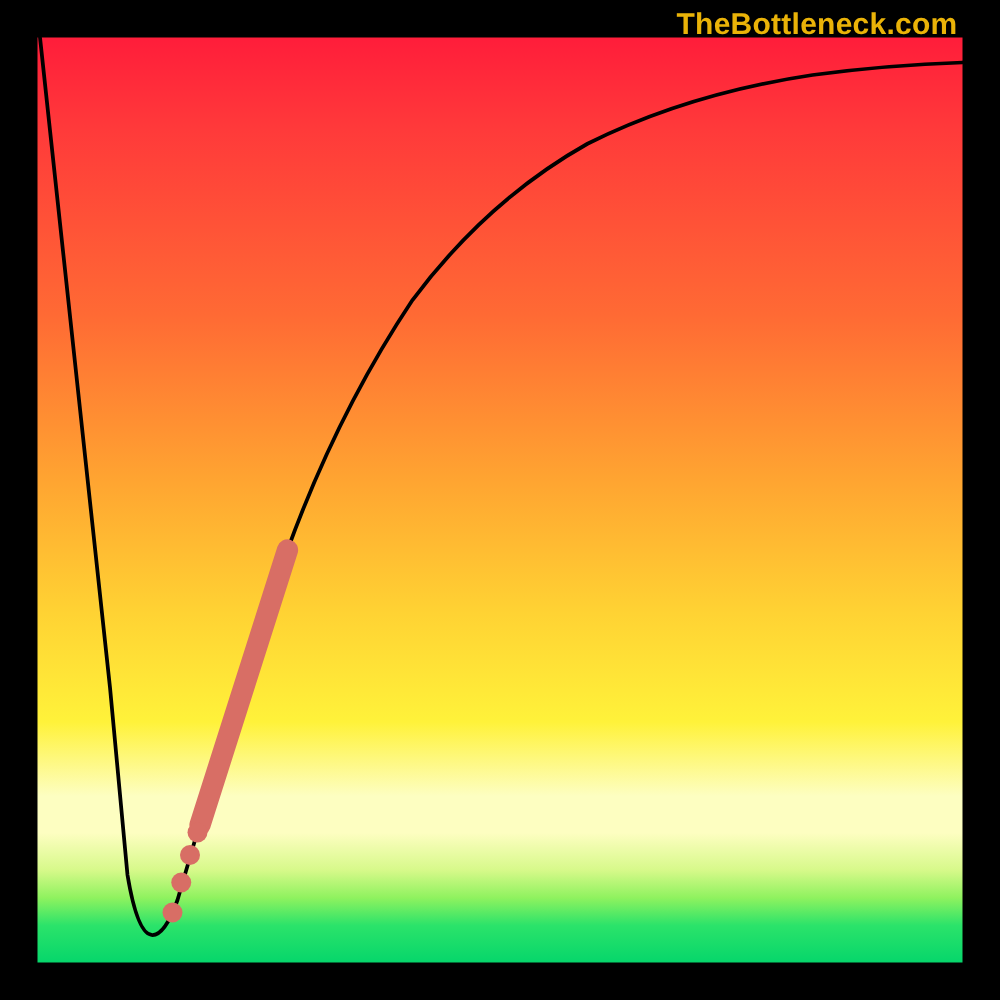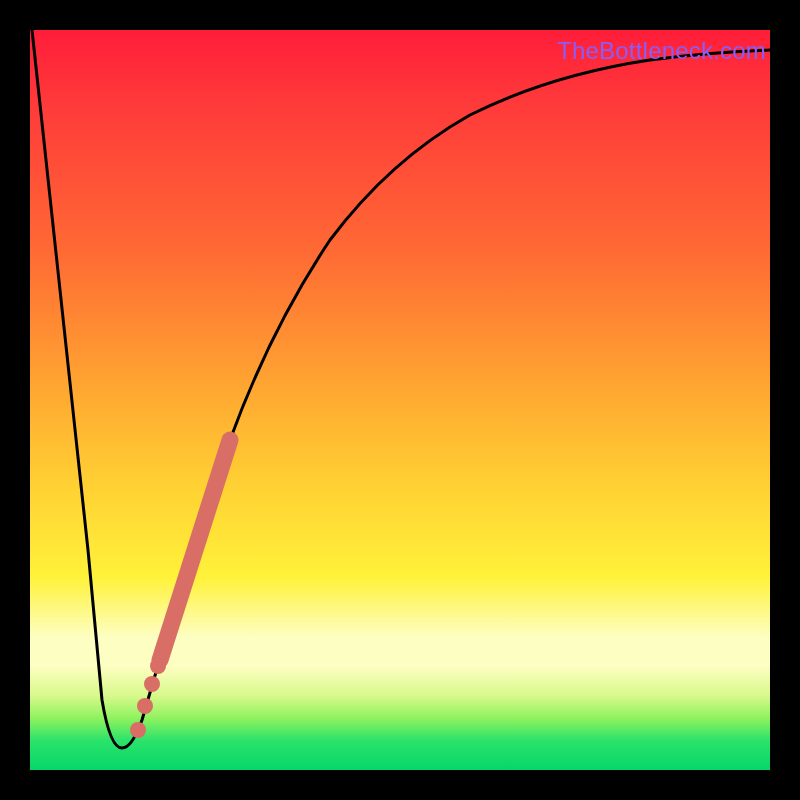--- a/index.html
+++ b/index.html
@@ -39,27 +39,26 @@
       #d7f98a 90%,
       #8ff25f 93%,
       #2be36a 96%,
       #06d66b 100%
     );
   }
   .watermark {
     position: absolute;
     top: 6px;
     right: 34px;
-    color: #8b5cf6;
+    color: #eab308;
     font-size: 24px;
-    font-weight: 400;
+    font-weight: 700;
     letter-spacing: 0.2px;
     user-select: none;
     pointer-events: none;
-    margin-top: 31px;
   }
   svg.curve {
     position: absolute;
     left: 0;
     top: 0;
     width: 740px;
     height: 740px;
     overflow: visible;
   }
 </style>

